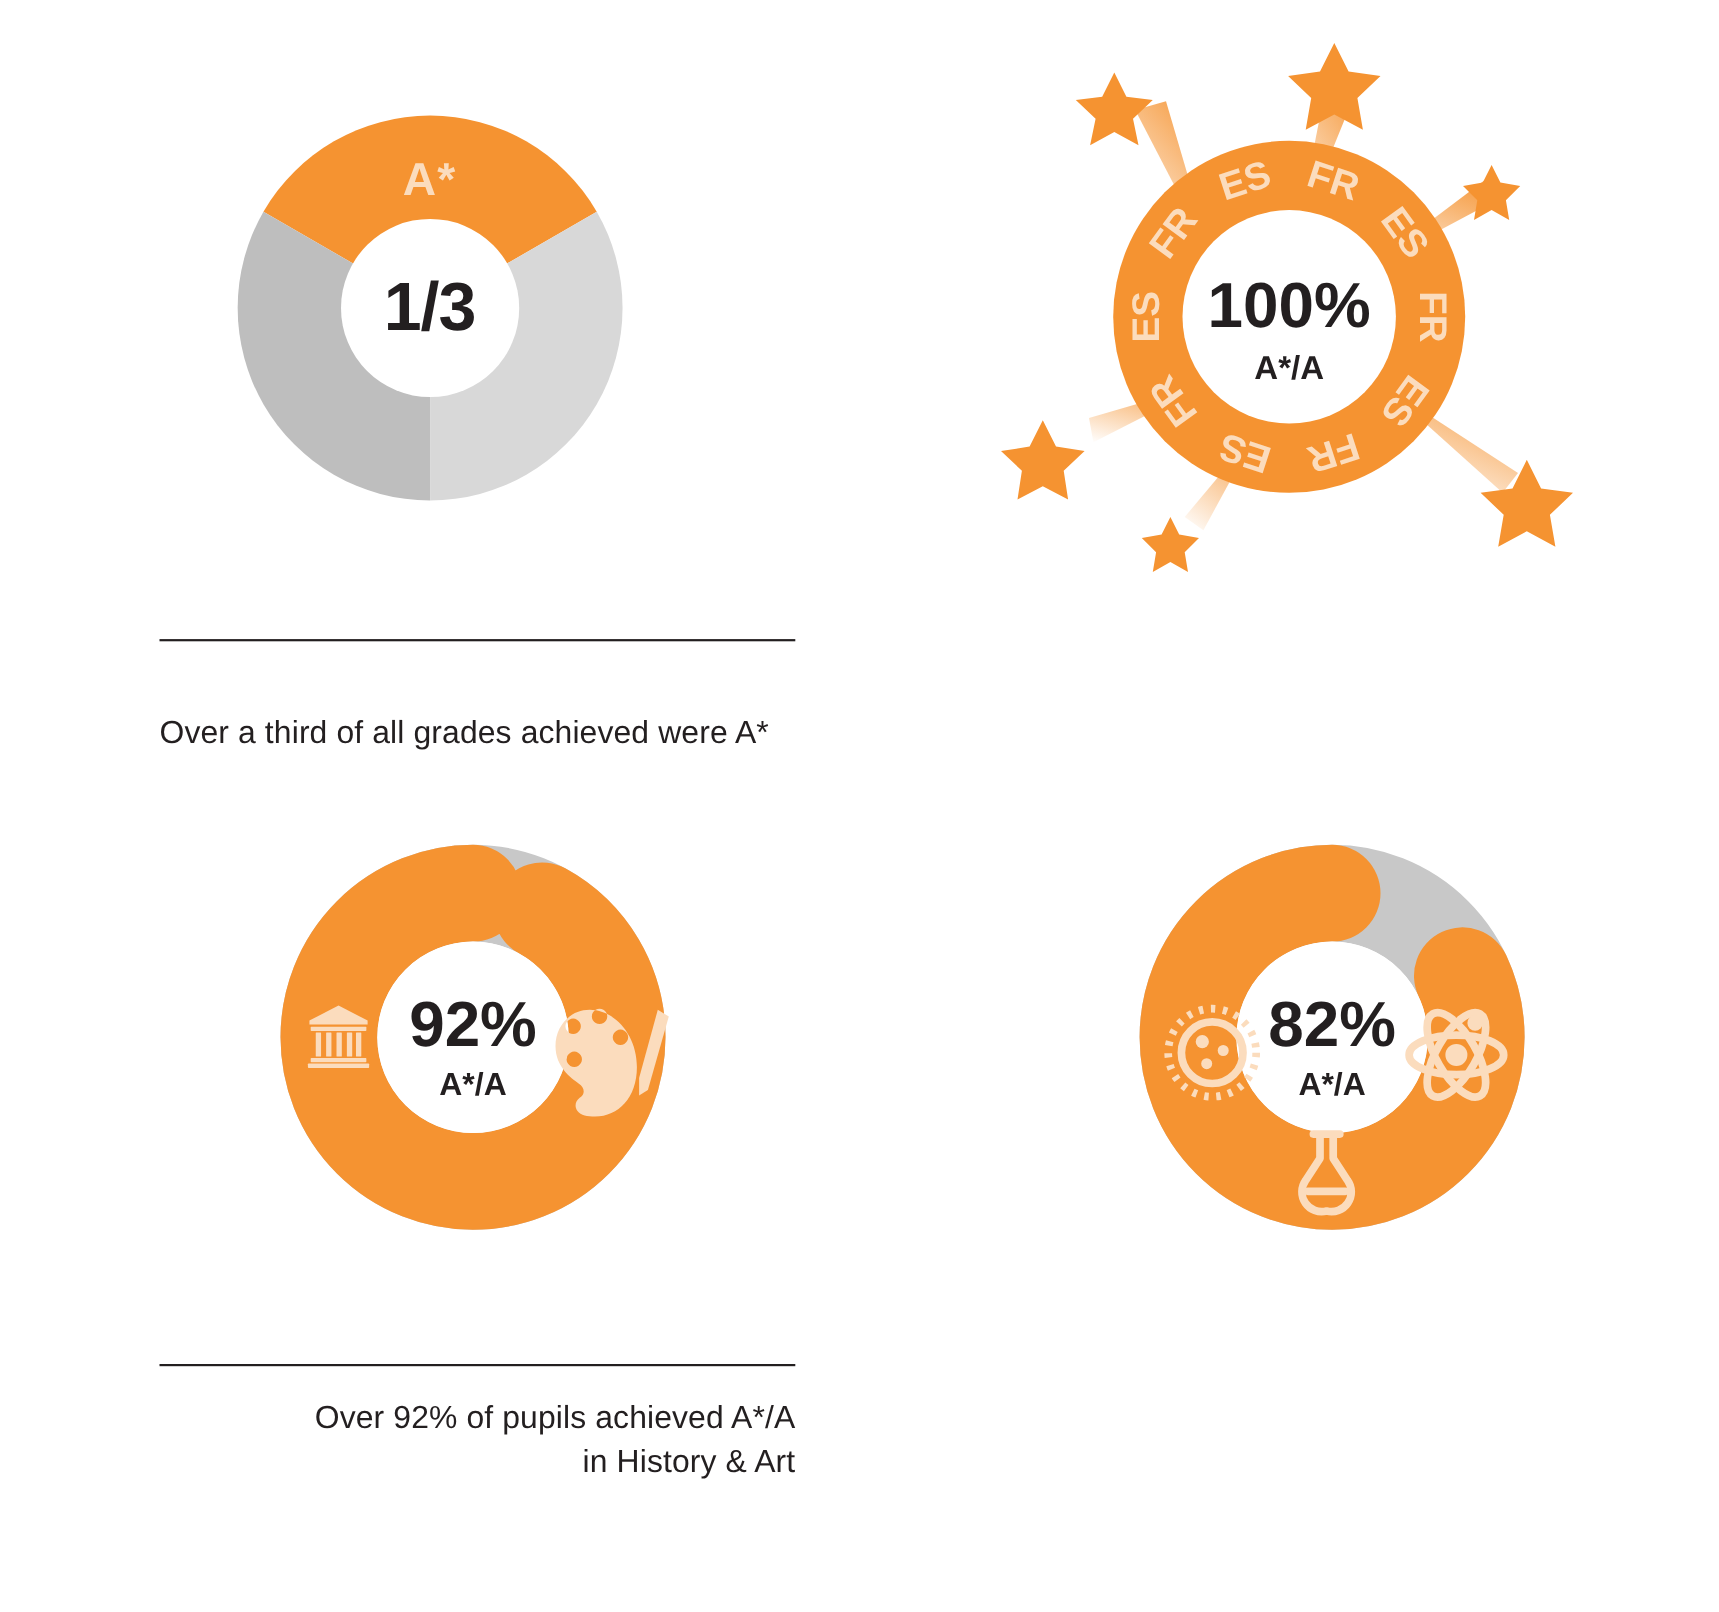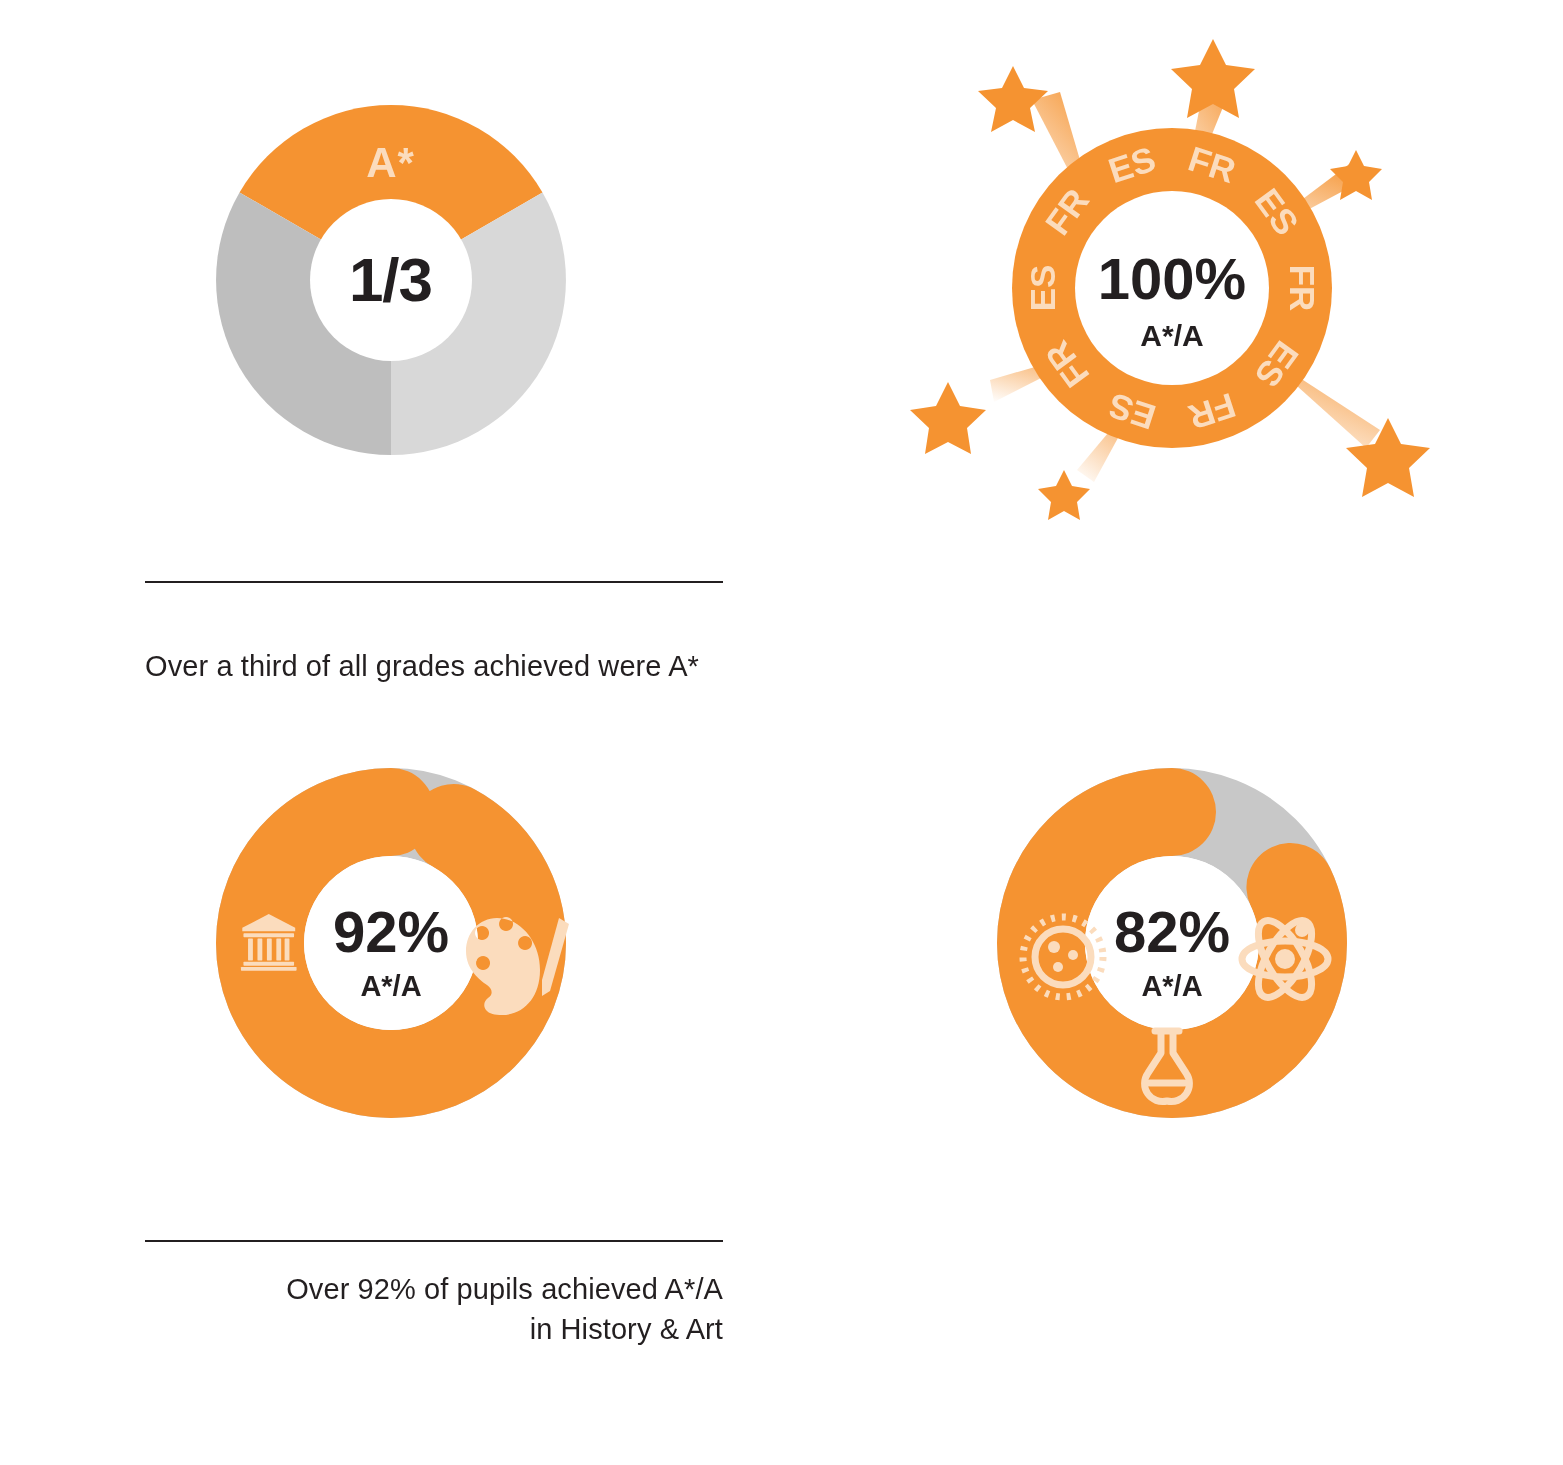--- a/index.html
+++ b/index.html
@@ -32,21 +32,21 @@
   .viz {
     position: absolute;
     left: 0;
     top: 0;
     width: 100%;
     height: 560px;
     display: flex;
     align-items: center;
     justify-content: center;
   }
-  .panel.row2 .viz { height: 560px; top: -70px; }
+  .panel.row2 .viz { height: 560px; top: -70px; padding-left: 39px; }
 
   .divider {
     position: absolute;
     height: 0;
     border-top: 2px solid #231f20;
   }
   .divider.left  { left: 145px; width: 578px; }
   .divider.r1 { top: 581px; }
   .divider.r2 { top: 507px; }
 

